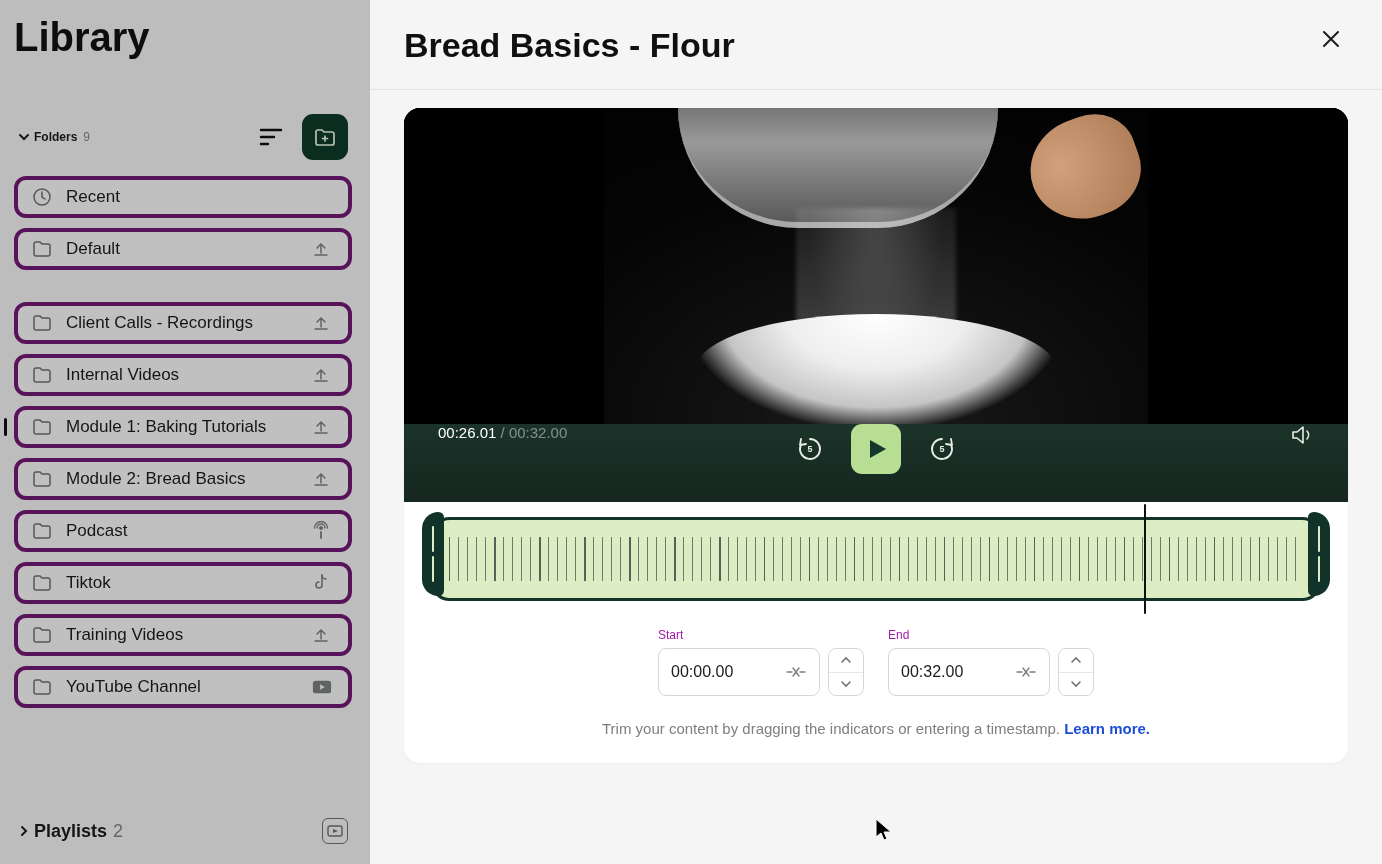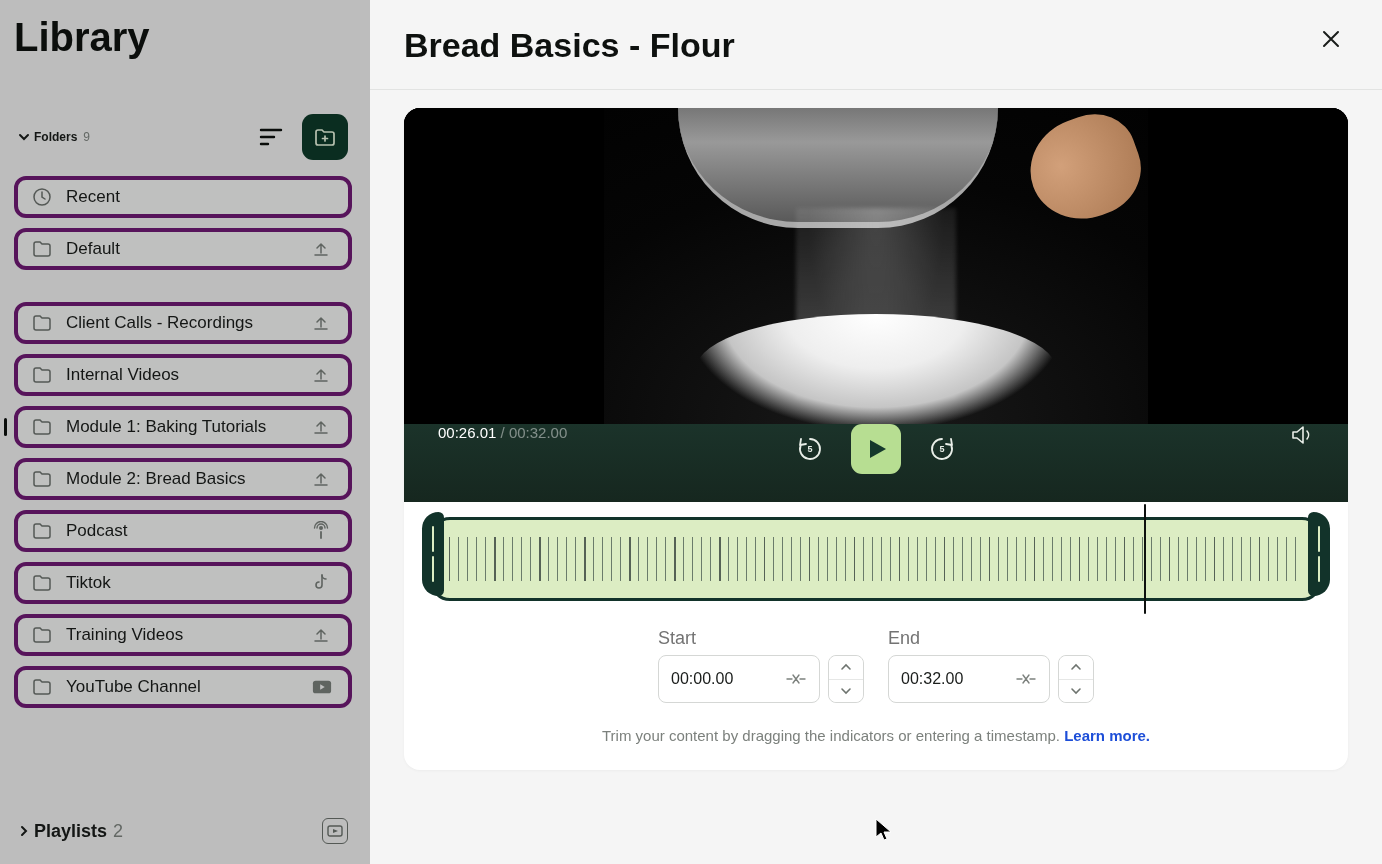--- a/index.html
+++ b/index.html
@@ -65,21 +65,21 @@
     .ticks { flex:1; height:44px; background-image: repeating-linear-gradient(to right, #6b7c6b 0 1px, transparent 1px 9px); position:relative; mask: linear-gradient(#000,#000); }
     .ticks::before { content:""; position:absolute; inset:0; background-image: repeating-linear-gradient(to right, #566256 0 1.5px, transparent 1.5px 45px); }
     .handle { position:absolute; top:0; width:22px; height:84px; border-radius: 18px; background:#12332a; display:flex; flex-direction:column; align-items:center; justify-content:center; gap:4px; cursor:ew-resize; }
     .handle.left  { left: 0; border-radius: 18px 6px 6px 18px; }
     .handle.right { right: 0; border-radius: 6px 18px 18px 6px; }
     .grip { width:2px; height:26px; background:#dcedc3; border-radius:1px; }
     .playhead { position:absolute; top:-8px; bottom:-8px; width:2px; background:#0e110f; border-radius:2px; }
 
     .time-inputs { display:flex; justify-content:center; gap:24px; margin-top:22px; }
     .ti-group { display:flex; flex-direction:column; gap:6px; }
-    .ti-label { font-size:18px; color:#737373; font-weight:500; }
+    .ti-label { font-size:12px; color:#a21caf; font-weight:500; }
     .ti-row { display:flex; gap:8px; }
     .ti-field { width:162px; height:48px; border:1px solid #d5d7d5; border-radius:8px; background:#fff; display:flex; align-items:center; padding:0 12px; gap:10px; font-size:16px; color:#1a1d1b; }
     .ti-field .val { flex:1; font-variant-numeric: tabular-nums; }
     .ti-snap { color:#7c817d; width:22px; cursor:pointer; }
     .ti-steps { width:36px; height:48px; border:1px solid #d5d7d5; border-radius:8px; display:flex; flex-direction:column; }
     .ti-steps button { flex:1; border:none; background:#fff; color:#6e746f; cursor:pointer; display:flex; align-items:center; justify-content:center; }
     .ti-steps button:first-child { border-bottom:1px solid #e6e7e6; border-radius:8px 8px 0 0;}
     .ti-steps button:last-child  { border-radius:0 0 8px 8px;}
 
     .hint { text-align:center; color:#7c817d; font-size:15px; margin-top:24px; }

